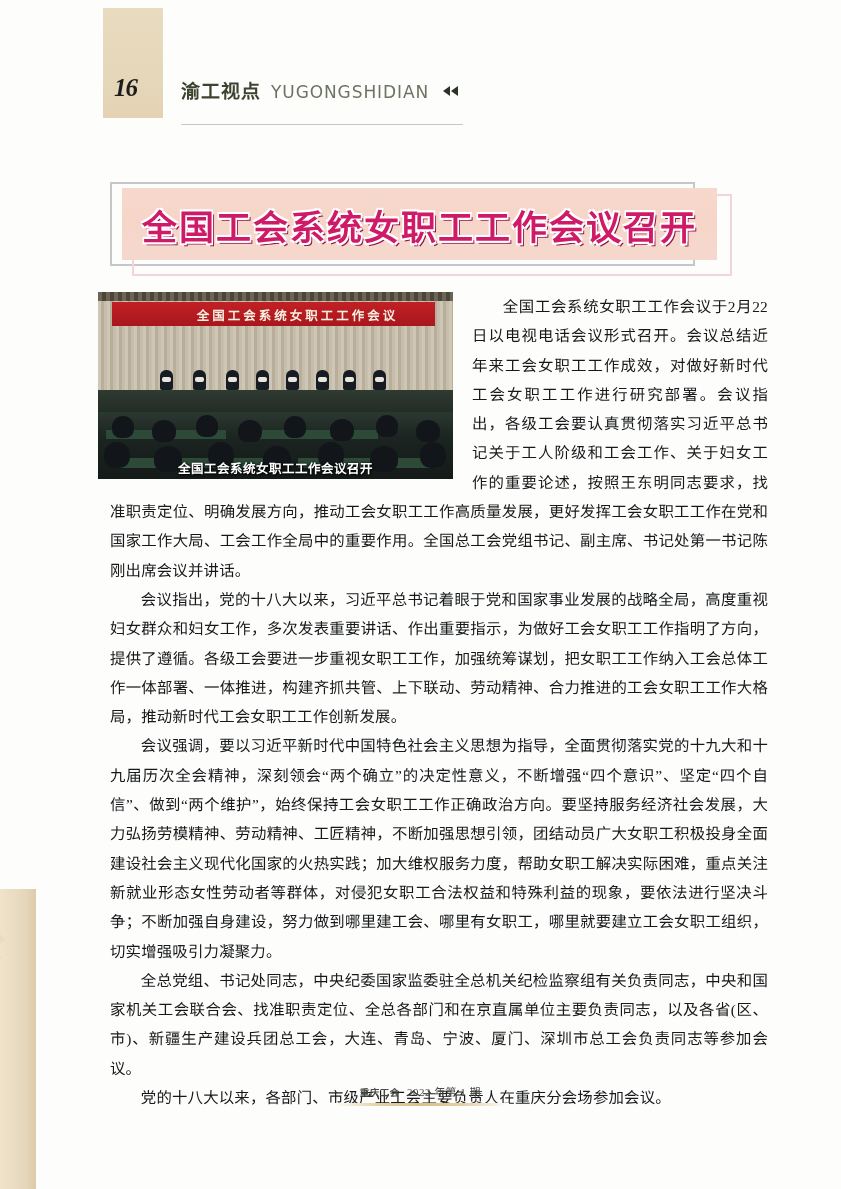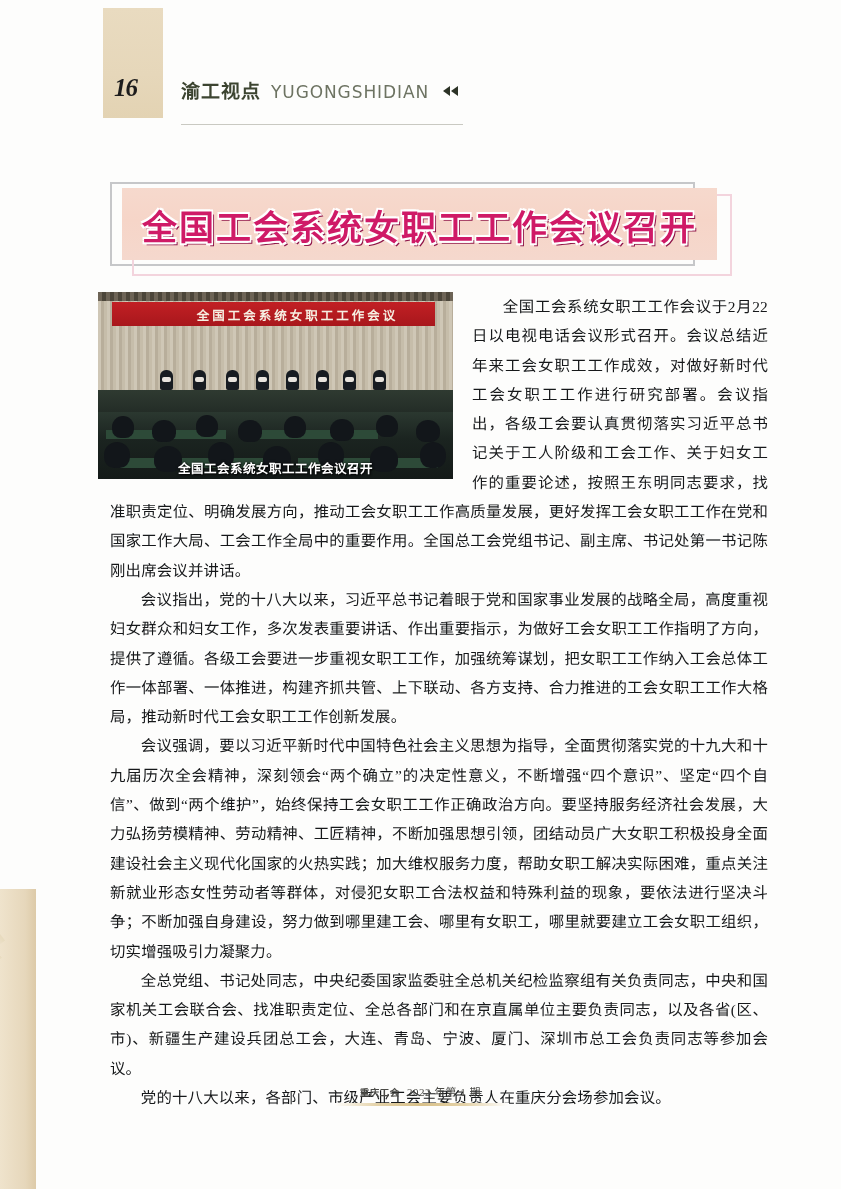--- a/index.html
+++ b/index.html
@@ -422,21 +422,21 @@
       <div class="seat" style="left:272px;top:34px; width:28px; height:26px;"></div>
       <div class="seat" style="left:322px;top:30px; width:26px; height:26px;"></div>
     </div>
 
     <div class="photo-caption">全国工会系统女职工工作会议召开</div>
   </div>
 
   <div class="article">
     <div class="float-photo-spacer"></div>
     <p>全国工会系统女职工工作会议于2月22日以电视电话会议形式召开。会议总结近年来工会女职工工作成效，对做好新时代工会女职工工作进行研究部署。会议指出，各级工会要认真贯彻落实习近平总书记关于工人阶级和工会工作、关于妇女工作的重要论述，按照王东明同志要求，找准职责定位、明确发展方向，推动工会女职工工作高质量发展，更好发挥工会女职工工作在党和国家工作大局、工会工作全局中的重要作用。全国总工会党组书记、副主席、书记处第一书记陈刚出席会议并讲话。</p>
-    <p>会议指出，党的十八大以来，习近平总书记着眼于党和国家事业发展的战略全局，高度重视妇女群众和妇女工作，多次发表重要讲话、作出重要指示，为做好工会女职工工作指明了方向，提供了遵循。各级工会要进一步重视女职工工作，加强统筹谋划，把女职工工作纳入工会总体工作一体部署、一体推进，构建齐抓共管、上下联动、各方支持、合力推进的工会女职工工作大格局，推动新时代工会女职工工作创新发展。</p>
+    <p>会议指出，党的十八大以来，习近平总书记着眼于党和国家事业发展的战略全局，高度重视妇女群众和妇女工作，多次发表重要讲话、作出重要指示，为做好工会女职工工作指明了方向，提供了遵循。各级工会要进一步重视女职工工作，加强统筹谋划，把女职工工作纳入工会总体工作一体部署、一体推进，构建齐抓共管、上下联动、劳动精神、合力推进的工会女职工工作大格局，推动新时代工会女职工工作创新发展。</p>
     <p>会议强调，要以习近平新时代中国特色社会主义思想为指导，全面贯彻落实党的十九大和十九届历次全会精神，深刻领会“两个确立”的决定性意义，不断增强“四个意识”、坚定“四个自信”、做到“两个维护”，始终保持工会女职工工作正确政治方向。要坚持服务经济社会发展，大力弘扬劳模精神、劳动精神、工匠精神，不断加强思想引领，团结动员广大女职工积极投身全面建设社会主义现代化国家的火热实践；加大维权服务力度，帮助女职工解决实际困难，重点关注新就业形态女性劳动者等群体，对侵犯女职工合法权益和特殊利益的现象，要依法进行坚决斗争；不断加强自身建设，努力做到哪里建工会、哪里有女职工，哪里就要建立工会女职工组织，切实增强吸引力凝聚力。</p>
     <p>全总党组、书记处同志，中央纪委国家监委驻全总机关纪检监察组有关负责同志，中央和国家机关工会联合会、找准职责定位、全总各部门和在京直属单位主要负责同志，以及各省(区、市)、新疆生产建设兵团总工会，大连、青岛、宁波、厦门、深圳市总工会负责同志等参加会议。</p>
     <p>党的十八大以来，各部门、市级产业工会主要负责人在重庆分会场参加会议。</p>
   </div>
 
 
   <div class="footer">
     <div class="footer-inner">
       <span class="footer-brand">重庆工会</span>
       <span class="footer-issue">2022 年第 1 期</span>

